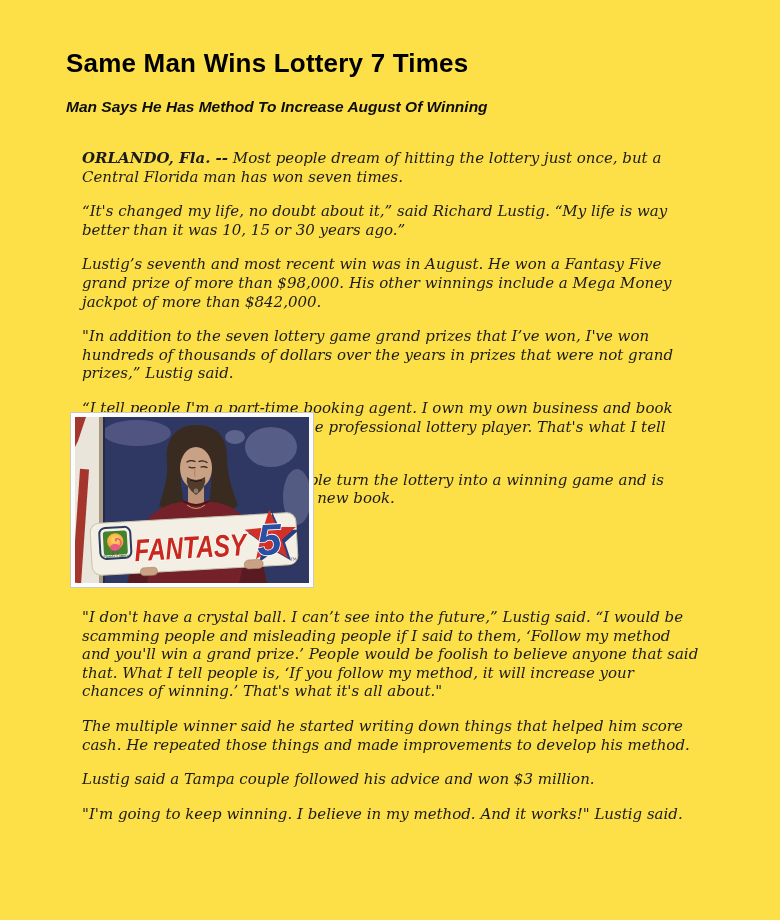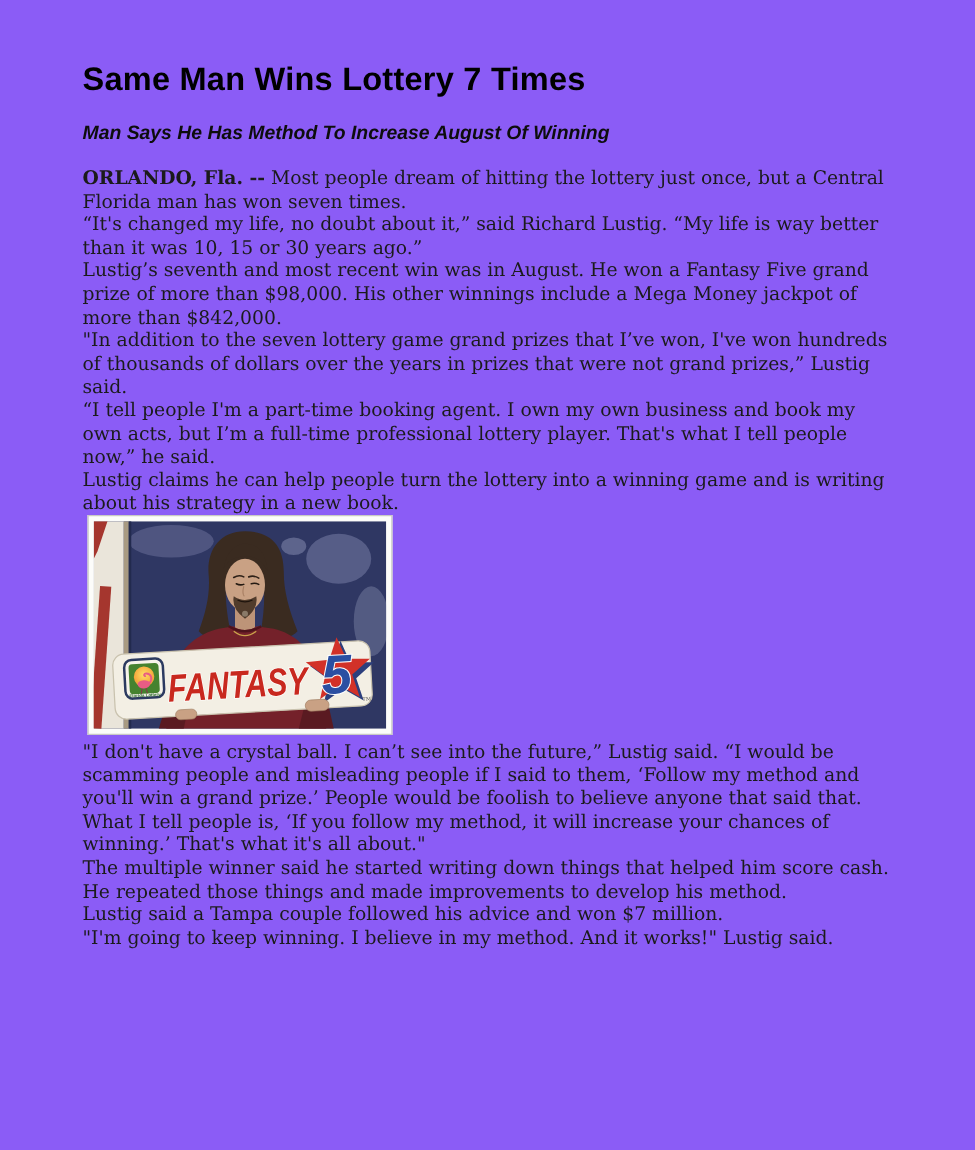--- a/index.html
+++ b/index.html
@@ -1,26 +1,26 @@
 <!DOCTYPE html>
 <html><head>
 <meta charset="utf-8">
 <style>
   html,body{margin:0;padding:0;background:#ffffff;}
-  .page{position:relative;width:780px;height:920px;background:#8b5cf6;overflow:hidden;
+  .page{position:relative;width:780px;height:920px;background:#fde047;overflow:hidden;
         font-family:"DejaVu Serif",serif;}
   .headline{position:absolute;left:66px;top:48px;margin:0;
             font-family:"Liberation Sans",sans-serif;font-weight:bold;font-style:normal;
             font-size:26px;line-height:1.2;color:#000000;letter-spacing:0.2px;}
   .subhead{position:absolute;left:66px;top:98px;margin:0;
            font-family:"Liberation Sans",sans-serif;font-weight:bold;font-style:italic;
            font-size:15.5px;line-height:1.2;color:#0d0d0d;}
   .copy{position:absolute;left:66px;width:650px;
         font-family:"DejaVu Serif",serif;font-size:15px;line-height:18.6px;color:#1b1b1b;}
-  .copy p{margin:0;padding:0;}
+  .copy p{margin:16px;padding:0;font-style:italic;}
   .copy .dateline{font-weight:bold;}
   #copy-top{top:133px;}
   #copy-bottom{top:592px;}
   .photo-frame{position:absolute;left:70px;top:412px;padding:4px;
                background:#fcfcfa;border:1px solid #c9c9c4;}
   .photo-frame svg{display:block;}
   .sign-caption{font-family:"Liberation Sans",sans-serif;font-weight:bold;}
 </style>
 </head>
 <body>
@@ -107,17 +107,17 @@
         </g>
         <rect x="64" y="148" width="17" height="8" rx="4" stroke="#9c7a5e" stroke-width="0.5" fill="#c9a184"></rect>
         <rect x="168" y="146" width="19" height="9" rx="4.5" stroke="#9c7a5e" stroke-width="0.5" fill="#c9a184"></rect>
       </g>
     </svg>
   </div>
 
   <div class="copy" id="copy-bottom">
     <p>"I don't have a crystal ball. I can’t see into the future,” Lustig said. “I would be scamming people and misleading people if I said to them, ‘Follow my method and you'll win a grand prize.’ People would be foolish to believe anyone that said that. What I tell people is, ‘If you follow my method, it will increase your chances of winning.’ That's what it's all about."</p>
     <p>The multiple winner said he started writing down things that helped him score cash. He repeated those things and made improvements to develop his method.</p>
-    <p>Lustig said a Tampa couple followed his advice and won $7 million.</p>
+    <p>Lustig said a Tampa couple followed his advice and won $3 million.</p>
     <p>"I'm going to keep winning. I believe in my method. And it works!" Lustig said.</p>
   </div>
 
 </div>
 
 </body></html>

